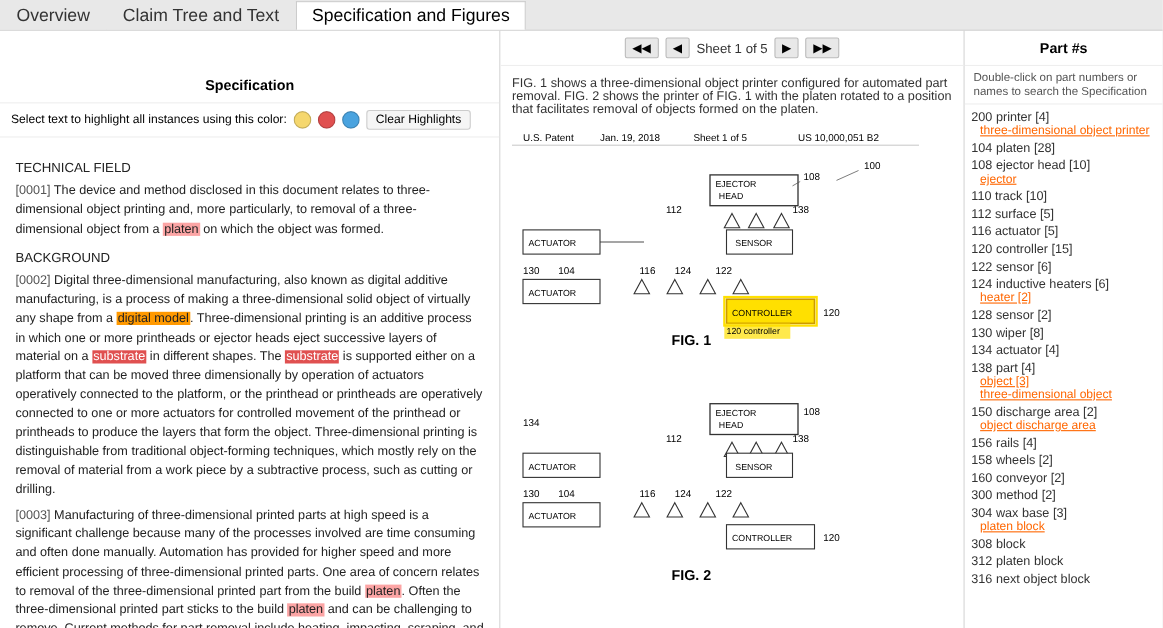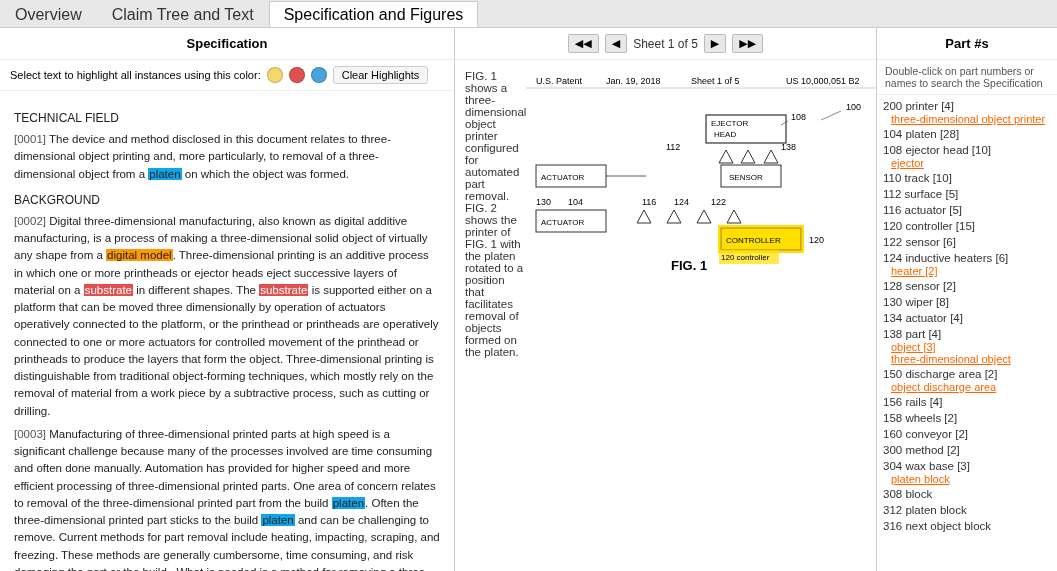--- a/index.html
+++ b/index.html
@@ -46,20 +46,21 @@
       display: flex;
       flex-direction: column;
       overflow: hidden;
     }
     .spec-header {
       text-align: center;
       padding: 8px;
       font-weight: bold;
       font-size: 13px;
       border-bottom: 1px solid #eee;
+      margin-top: 34px;
     }
     .highlight-bar {
       display: flex;
       align-items: center;
       padding: 6px 10px;
       font-size: 11px;
       border-bottom: 1px solid #eee;
       gap: 6px;
       flex-wrap: wrap;
     }
@@ -101,21 +102,21 @@
       line-height: 1.5;
       color: #222;
     }
     .section-title {
       font-weight: normal;
       font-size: 12px;
       margin: 8px 0 4px 0;
     }
     .para { margin-bottom: 6px; }
     .para-num { color: #555; }
-    .highlight-yellow { background-color: #0ea5e9; padding: 0 1px; }
+    .highlight-yellow { background-color: #fca5a5; padding: 0 1px; }
     .highlight-red { background-color: #e05050; color: #fff; padding: 0 1px; }
     .highlight-orange { background-color: #ff9900; padding: 0 1px; }
 
     
     .fig-panel {
       flex: 1;
       background: #fff;
       border-right: 1px solid #ccc;
       display: flex;
       flex-direction: column;
@@ -136,22 +137,22 @@
       cursor: pointer;
       font-size: 11px;
       border-radius: 2px;
     }
     .nav-label { font-size: 12px; color: #333; }
     .fig-content {
       flex: 1;
       overflow-y: auto;
       padding: 10px;
       display: flex;
-      flex-direction: row;
-      align-items: flex-start;
+      flex-direction: column;
+      align-items: flex-end;
     }
     .fig-caption-text {
       font-size: 11.5px;
       color: #333;
       margin-bottom: 8px;
       text-align: left;
       width: 100%;
     }
 
     

